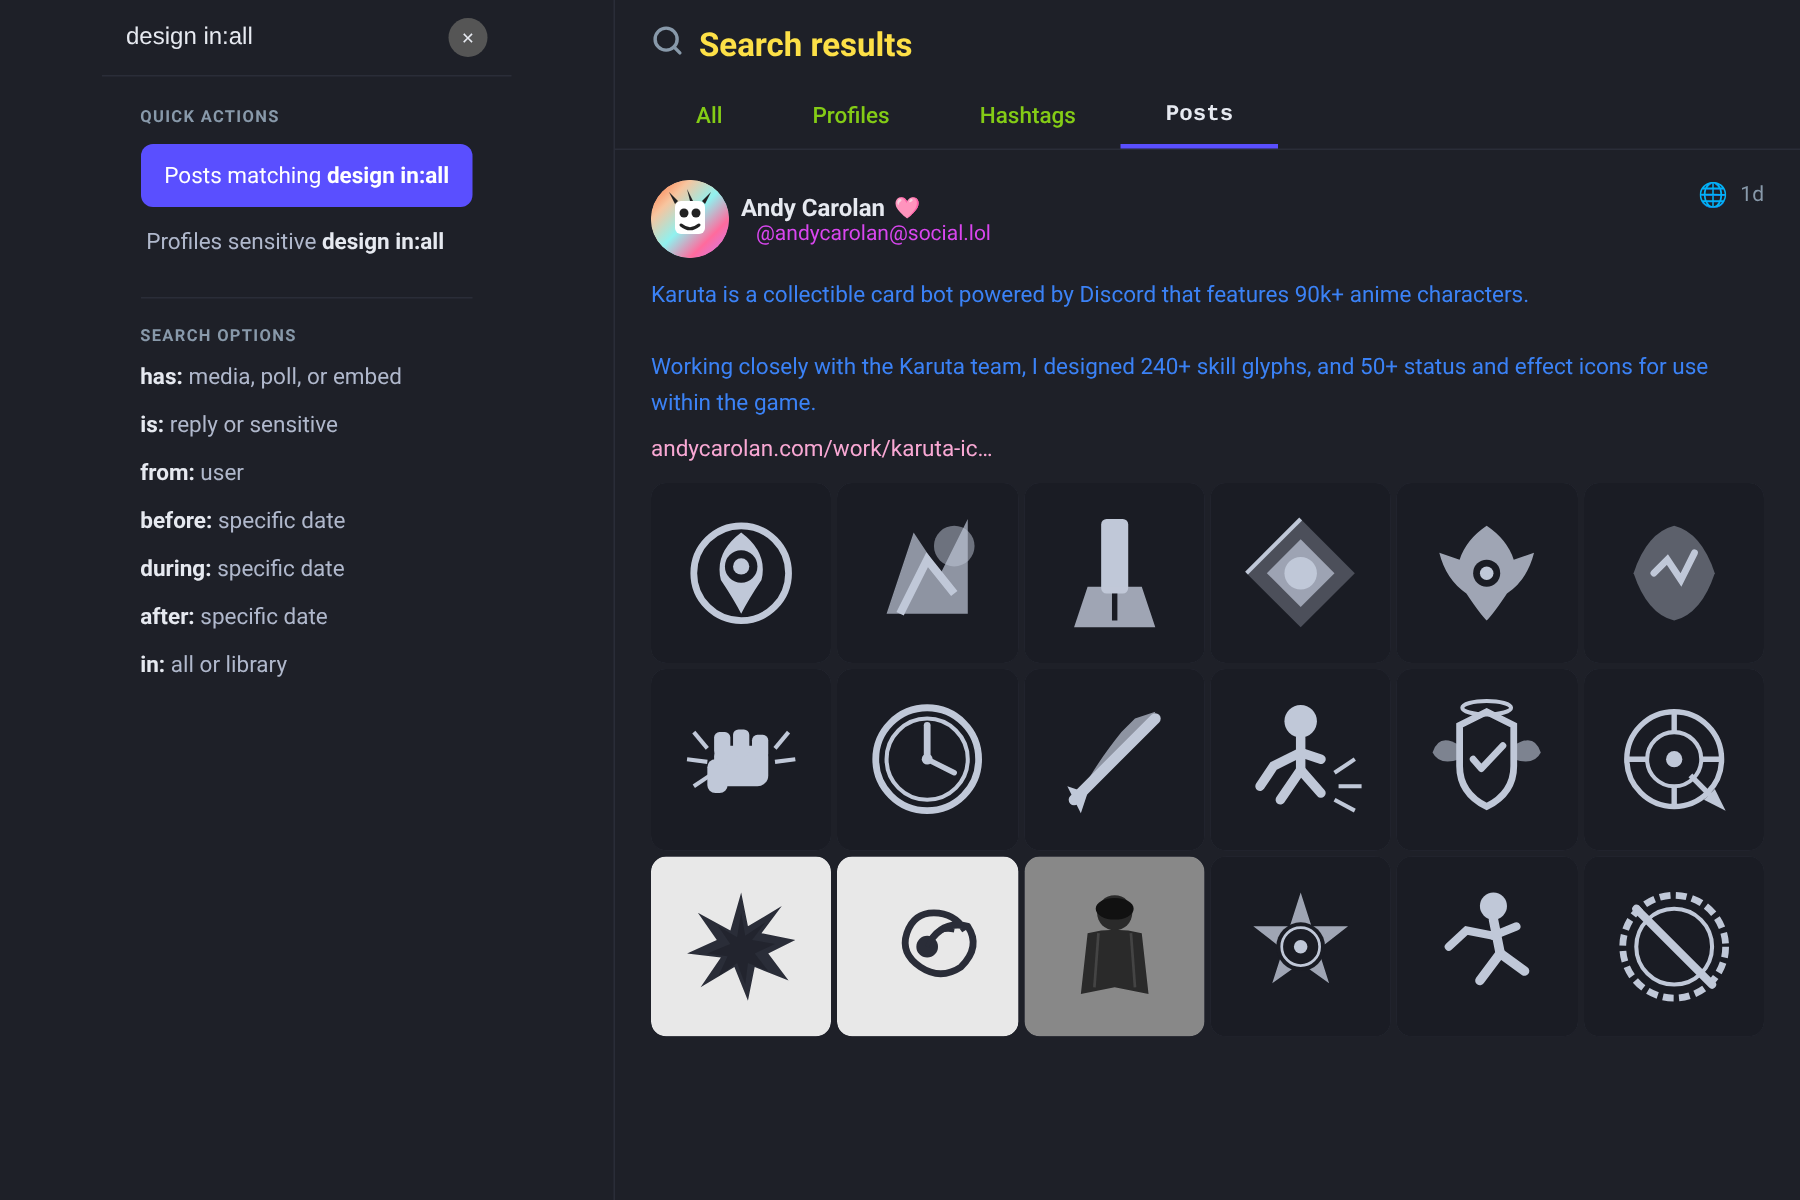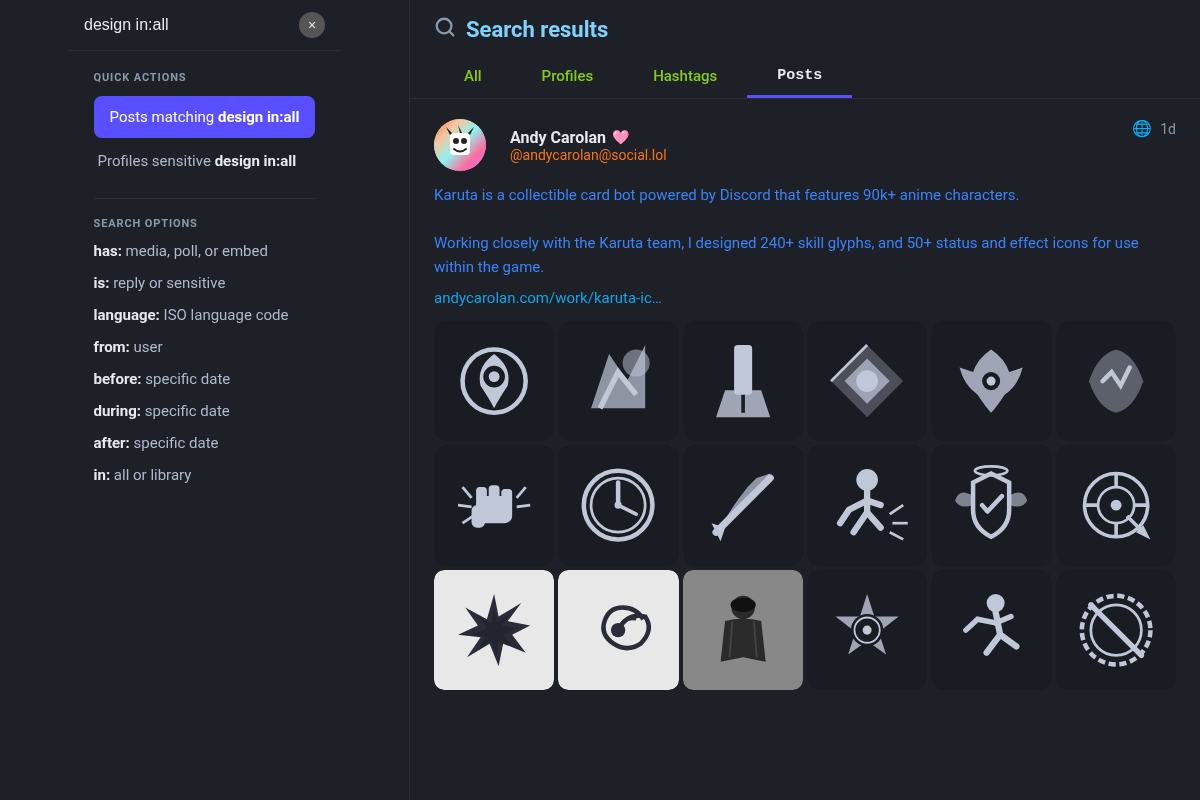--- a/index.html
+++ b/index.html
@@ -133,21 +133,21 @@
       padding: 16px 24px 0 24px;
       border-bottom: 1px solid #2a2d38;
     }
 
     .search-results-title {
       display: flex;
       align-items: center;
       gap: 10px;
       font-size: 22px;
       font-weight: 700;
-      color: #7dd3fc;
+      color: #fde047;
       margin-bottom: 14px;
     }
 
     .search-icon-svg {
       color: #8899aa;
     }
 
     .tabs {
       display: flex;
       gap: 0;
@@ -185,21 +185,21 @@
     .post-header {
       display: flex;
       align-items: flex-start;
       justify-content: space-between;
       margin-bottom: 12px;
     }
 
     .post-author {
       display: flex;
       align-items: center;
-      gap: 24px;
+      gap: 8px;
     }
 
     .avatar {
       width: 52px;
       height: 52px;
       border-radius: 50%;
       background: linear-gradient(135deg, #ff6b35, #f7c59f, #efefd0, #90f1ef, #ff6b9d, #c77dff);
       display: flex;
       align-items: center;
       justify-content: center;
@@ -220,21 +220,22 @@
       align-items: center;
       gap: 6px;
     }
 
     .heart-emoji {
       font-size: 14px;
     }
 
     .author-handle {
       font-size: 14px;
-      color: #f97316;
+      color: #d946ef;
+      margin-left: 10px;
     }
 
     .post-meta {
       display: flex;
       align-items: center;
       gap: 8px;
       color: #8899aa;
       font-size: 14px;
     }
 
@@ -243,21 +244,21 @@
     }
 
     .post-body {
       margin-bottom: 10px;
       line-height: 1.6;
       font-size: 15px;
       color: #3b82f6;
     }
 
     .post-link {
-      color: #0ea5e9;
+      color: #f9a8d4;
       font-size: 15px;
       text-decoration: none;
       display: block;
       margin-bottom: 14px;
     }
 
     
     .image-grid {
       display: grid;
       grid-template-columns: repeat(6, 1fr);
@@ -335,24 +336,20 @@
     <div class="section-label">SEARCH OPTIONS</div>
 
     <div class="search-options">
       <div class="option-row">
         <strong>has:</strong>
         <span> media, poll, or embed</span>
       </div>
       <div class="option-row">
         <strong>is:</strong>
         <span> reply or sensitive</span>
-      </div>
-      <div class="option-row">
-        <strong>language:</strong>
-        <span> ISO language code</span>
       </div>
       <div class="option-row">
         <strong>from:</strong>
         <span> user</span>
       </div>
       <div class="option-row">
         <strong>before:</strong>
         <span> specific date</span>
       </div>
       <div class="option-row">

